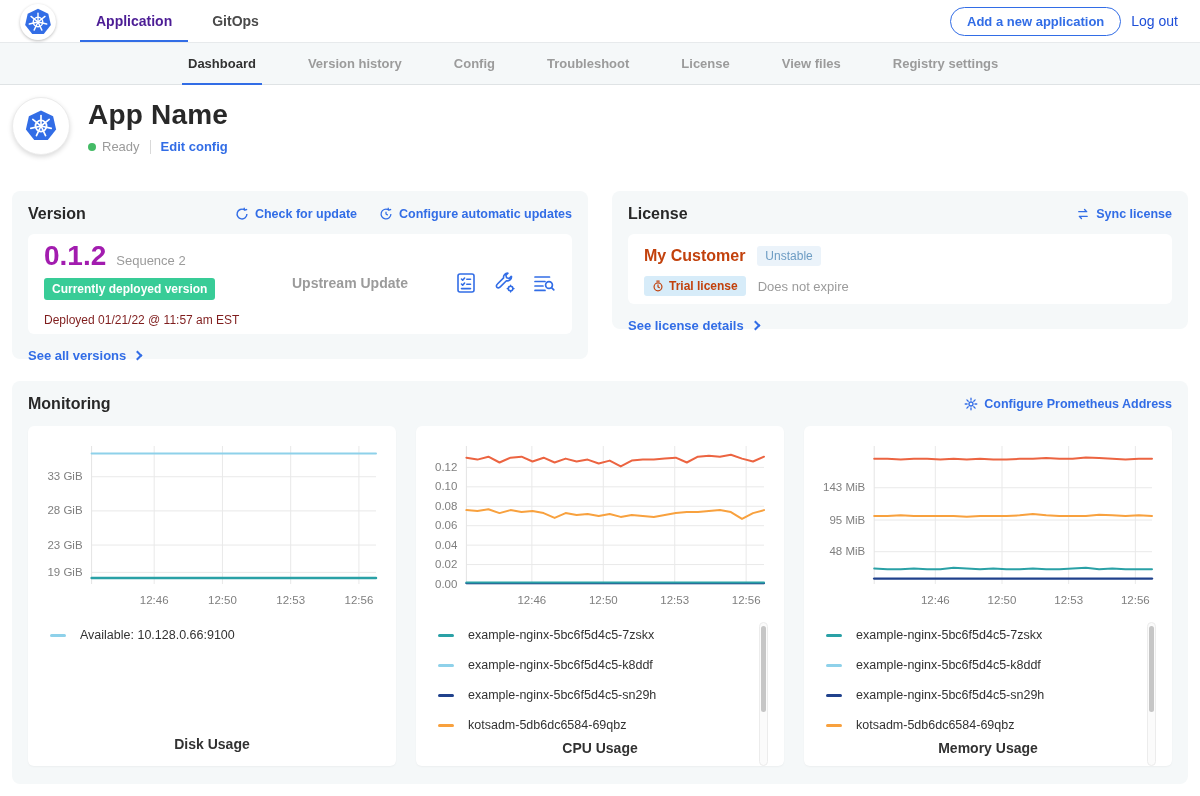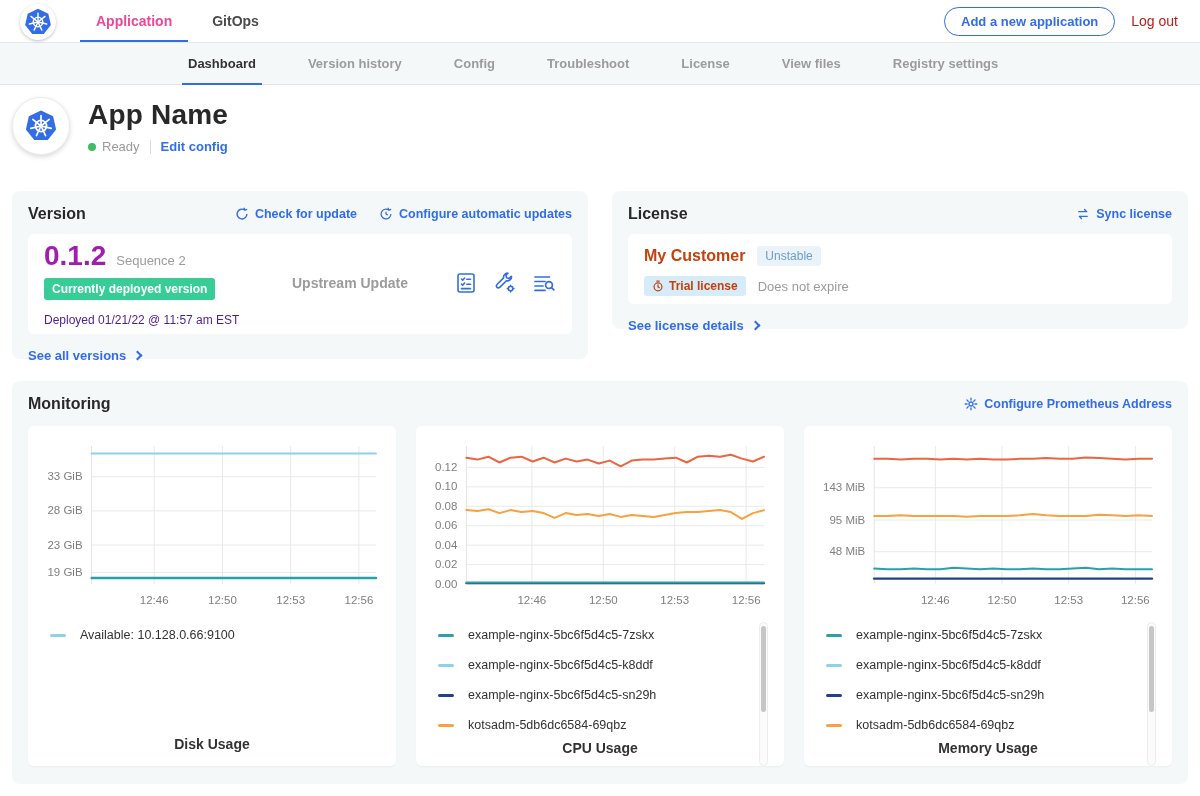--- a/index.html
+++ b/index.html
@@ -8,26 +8,26 @@
     font-family: "Liberation Sans", sans-serif;
     background: #ffffff; color: #323232; overflow: hidden;
   }
 
   
   .topnav { height: 42px; display: flex; align-items: center; padding: 0 22px 0 20px; background:#fff; position: relative; }
   .brand { width: 36px; height: 36px; border-radius: 50%; background:#fff;
     box-shadow: 0 1px 3px rgba(0,0,0,.25); display:flex; align-items:center; justify-content:center; margin-top:2px; }
   .topnav-tabs { display:flex; height:100%; margin-left: 36px; }
   .topnav-tab { display:flex; align-items:center; padding: 0 4px; margin-right: 32px; font-size: 14px; font-weight: 600; color:#4a4a4a; cursor:pointer; position:relative; height:100%; }
-  .topnav-tab.active { color:#ec4899; }
+  .topnav-tab.active { color:#4c1d95; }
   .topnav-tab.active:after { content:""; position:absolute; left:-12px; right:-12px; bottom:0; height:2px; background:#326de6; }
   .topnav-right { margin-left:auto; display:flex; align-items:center; gap:10px; }
   .add-app-btn { border:1px solid #326de6; color:#326de6; background:#fff; font-family:inherit;
     font-size:13px; font-weight:700; padding: 6px 16px; border-radius: 16px; cursor:pointer; }
-  .logout { font-size:14px; color:#b91c1c; cursor:pointer;margin-left:6px; }
+  .logout { font-size:14px; color:#1d4ed8; cursor:pointer; }
 
   
   .subnav { height: 43px; background:#f5f8f9; border-top:1px solid #e7eaec; border-bottom:1px solid #dfe3e5;
     display:flex; align-items:stretch; padding-left: 188px; }
   .subnav-tab { display:flex; align-items:center; margin-right: 52px; font-size:13px; color:#9b9b9b; cursor:pointer; position:relative; font-weight:600; }
   .subnav-tab.active { color:#323232; }
   .subnav-tab.active:after { content:""; position:absolute; left:-6px; right:-6px; bottom:-1px; height:2px; background:#326de6; }
 
   
   .app-header { display:flex; align-items:flex-start; padding: 12px 0 0 12px; height: 92px; }
@@ -50,21 +50,21 @@
   .panel-link { color:#326de6; font-weight:700; font-size:12.5px; display:inline-flex; align-items:center; gap:6px; cursor:pointer; }
   .inner-card { background:#fff; border-radius:6px; margin-top: 11px; }
 
   .version-panel { width: 576px; height: 168px; }
   .version-inner { padding: 10px 16px 12px; display:flex; align-items:center; height: 100px; }
   .ver-left { width: 248px; }
   .ver-num-row { display:flex; align-items:baseline; gap:10px; }
   .ver-num { font-size: 28px; font-weight:700; color:#a21caf; }
   .ver-seq { font-size:13px; color:#9b9b9b; }
   .badge-green { display:inline-block; margin-top:6px; background:#38cc97; color:#fff; font-size:12px; font-weight:700; padding: 4px 8px; border-radius:3px; }
-  .deployed { margin-top:13px; font-size:12px; color:#4c1d95; }
+  .deployed { margin-top:13px; font-size:12px; color:#7f1d1d; }
   .ver-mid { flex:1; font-size:14px; font-weight:600; color:#9b9b9b; }
   .ver-icons { display:flex; align-items:center; gap:15px; color:#326de6; }
   .ver-icons .ic { cursor:pointer; display:flex; }
   .see-link { margin-top: 12px; }
   .chev { width:7px; height:7px; border-right:2px solid #326de6; border-top:2px solid #326de6; transform:rotate(45deg); display:inline-block; margin-left:2px; }
 
   .license-panel { width: 576px; height: 138px; }
   .license-inner { padding: 12px 16px 14px; height: 70px; }
   .cust-row { display:flex; align-items:center; gap:12px; }
   .cust-name { font-size:16px; font-weight:700; color:#c2410c; }

